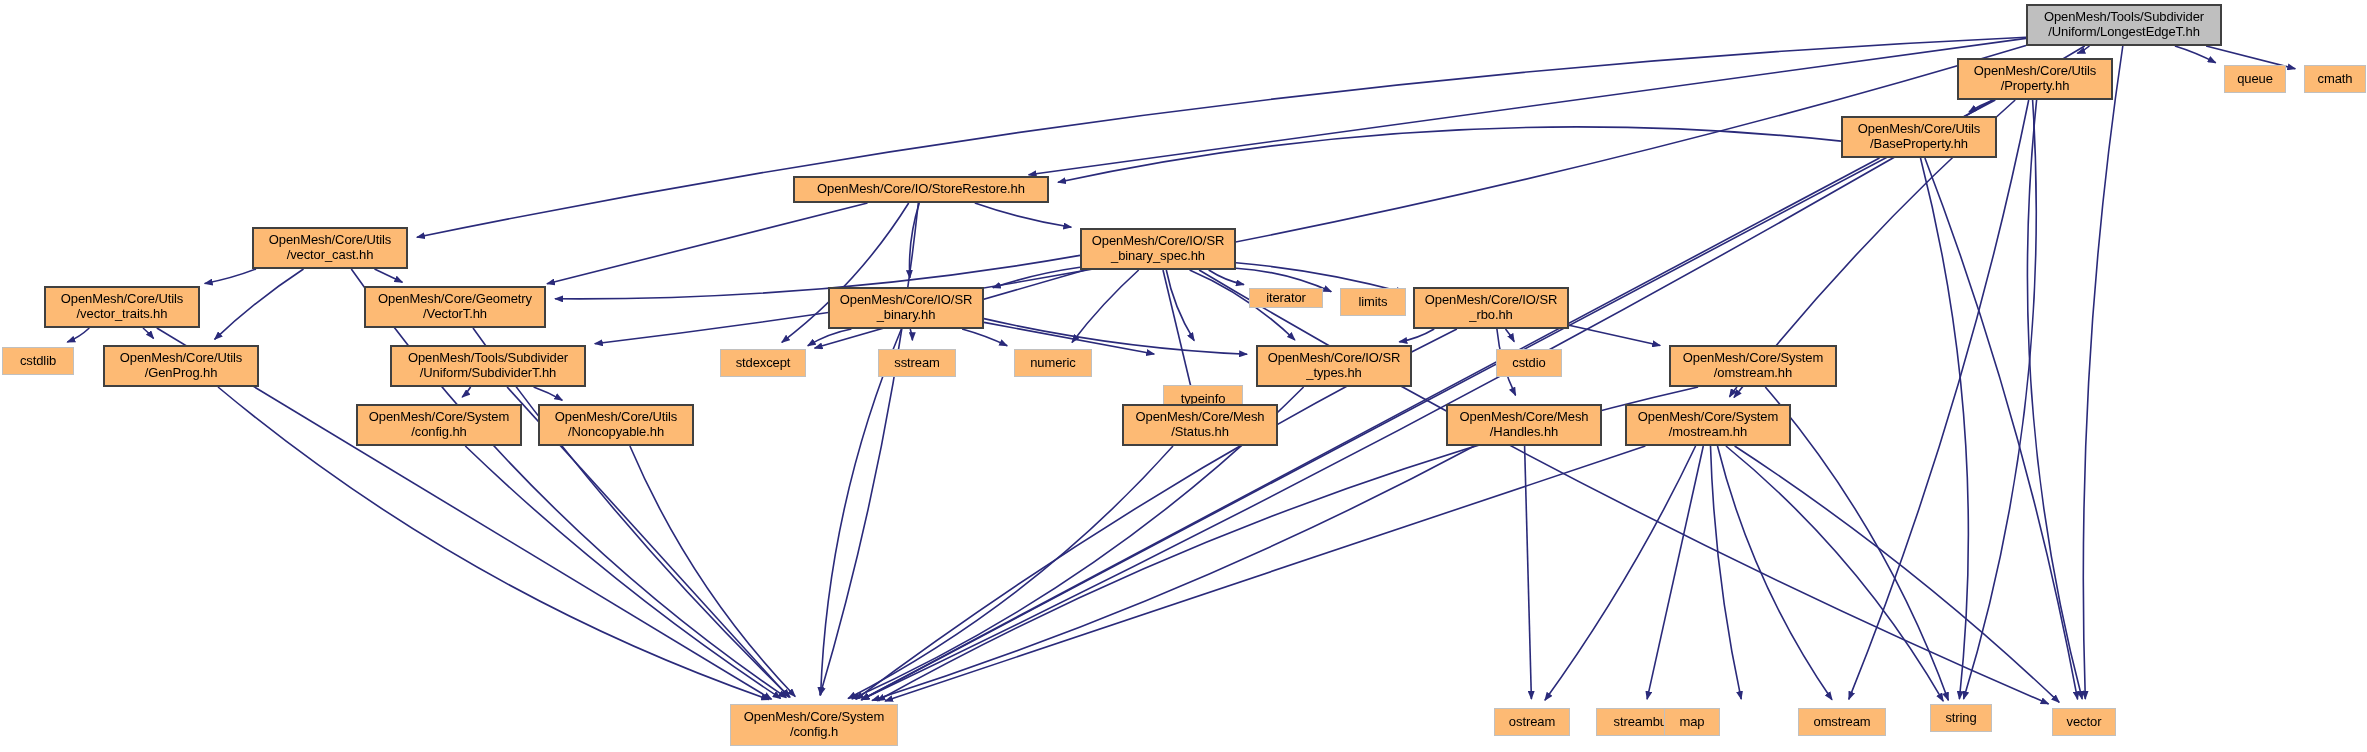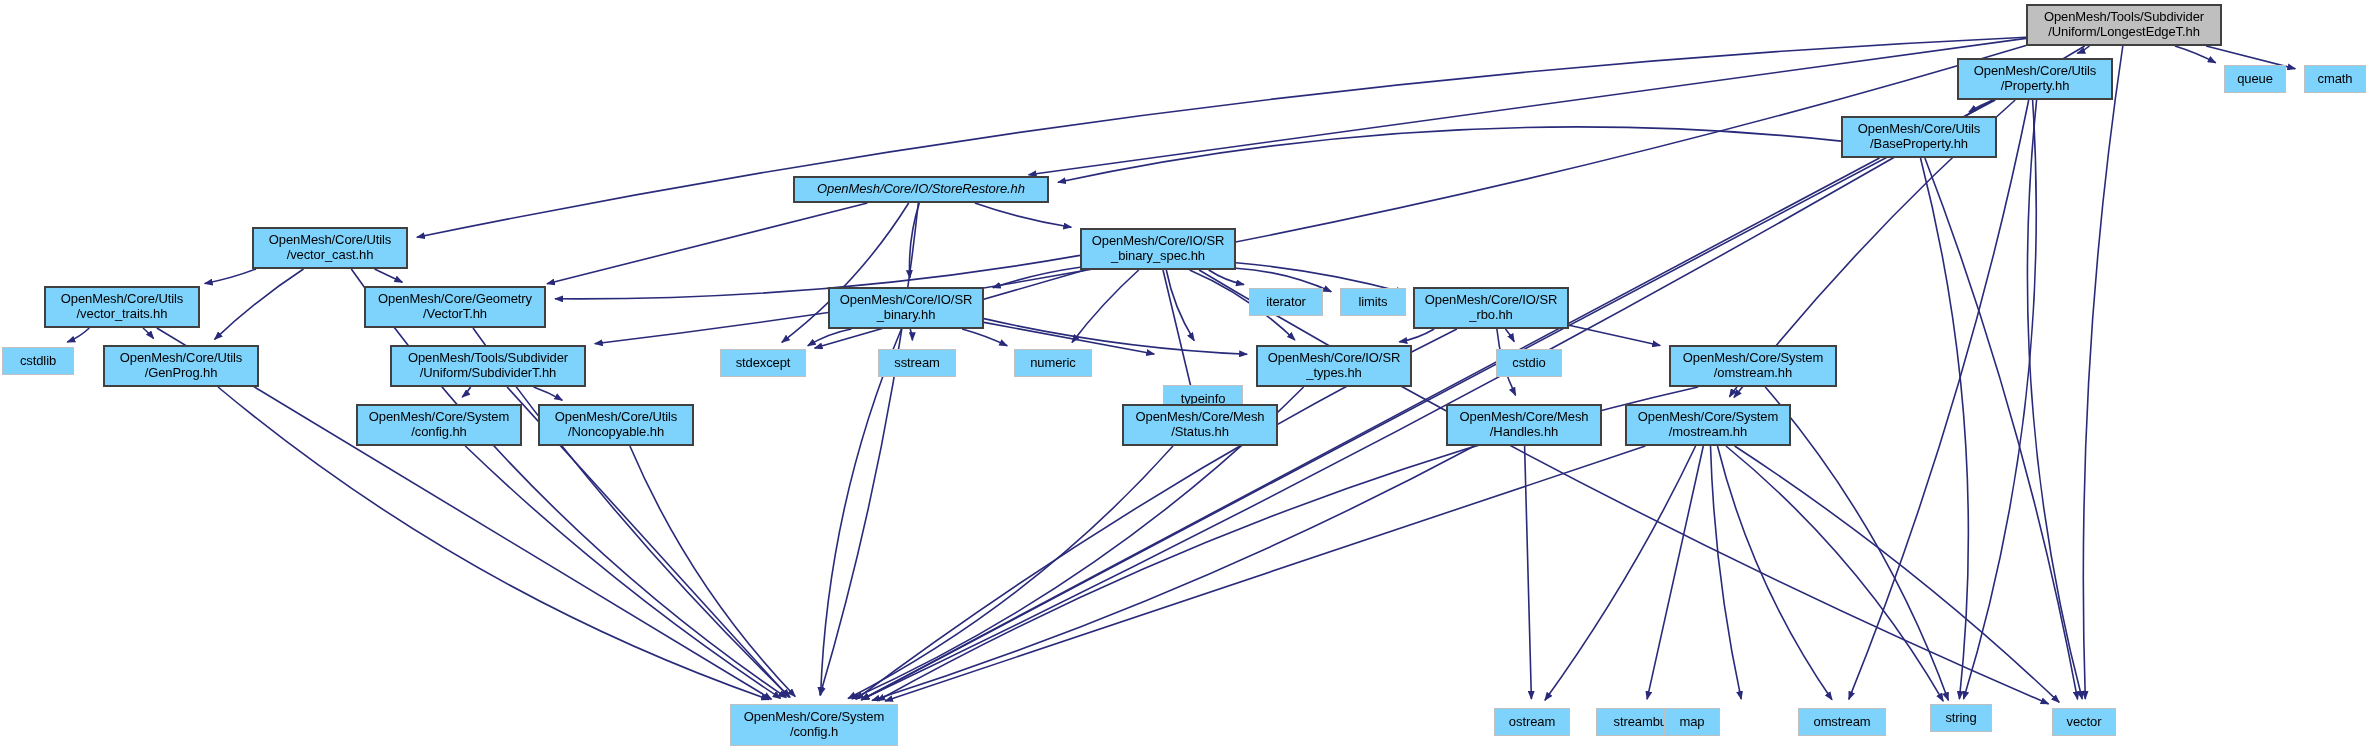--- a/index.html
+++ b/index.html
@@ -29,21 +29,21 @@
   .node {
     position: absolute;
     box-sizing: border-box;
     display: flex;
     flex-direction: column;
     align-items: center;
     justify-content: center;
     text-align: center;
     line-height: 1.12;
     white-space: pre;
-    background: #7dd3fc;
+    background: #fdba74;
     color: #000000;
     overflow: visible;
   }
   .node .node-label {
     display: block;
     font-size: 13px;
     letter-spacing: -0.1px;
   }
   
   .node.root {
@@ -144,27 +144,27 @@
         <path d="M 1734.6 446.0 Q 1908.6 559.5 2059.2 702.4" fill="none" stroke="#2a2a7a" stroke-width="1.6" marker-end="url(#arrowhead)"></path>
         <path d="M 1645.4 446.0 Q 1265.3 573.6 885.1 701.1" fill="none" stroke="#2a2a7a" stroke-width="1.6" marker-end="url(#arrowhead)"></path>
       </g>
   </svg>
   <div id="nodes-group">
       <div class="node root" style="left: 2026px; top: 4px; width: 196px; height: 42px;"><span class="node-label">OpenMesh/Tools/Subdivider</span><span class="node-label">/Uniform/LongestEdgeT.hh</span></div>
       <div class="node system" style="left: 2224px; top: 65px; width: 62px; height: 28px;"><span class="node-label">queue</span></div>
       <div class="node system" style="left: 2304px; top: 65px; width: 62px; height: 28px;"><span class="node-label">cmath</span></div>
       <div class="node internal" style="left: 1957px; top: 58px; width: 156px; height: 42px;"><span class="node-label">OpenMesh/Core/Utils</span><span class="node-label">/Property.hh</span></div>
       <div class="node internal" style="left: 1841px; top: 116px; width: 156px; height: 42px;"><span class="node-label">OpenMesh/Core/Utils</span><span class="node-label">/BaseProperty.hh</span></div>
-      <div class="node internal" style="left: 793px; top: 176px; width: 256px; height: 27px; font-style: italic;"><span class="node-label">OpenMesh/Core/IO/StoreRestore.hh</span></div>
+      <div class="node internal" style="left: 793px; top: 176px; width: 256px; height: 27px;"><span class="node-label">OpenMesh/Core/IO/StoreRestore.hh</span></div>
       <div class="node internal" style="left: 1080px; top: 228px; width: 156px; height: 42px;"><span class="node-label">OpenMesh/Core/IO/SR</span><span class="node-label">_binary_spec.hh</span></div>
       <div class="node internal" style="left: 252px; top: 227px; width: 156px; height: 42px;"><span class="node-label">OpenMesh/Core/Utils</span><span class="node-label">/vector_cast.hh</span></div>
       <div class="node internal" style="left: 364px; top: 286px; width: 182px; height: 42px;"><span class="node-label">OpenMesh/Core/Geometry</span><span class="node-label">/VectorT.hh</span></div>
       <div class="node internal" style="left: 44px; top: 286px; width: 156px; height: 42px;"><span class="node-label">OpenMesh/Core/Utils</span><span class="node-label">/vector_traits.hh</span></div>
       <div class="node internal" style="left: 828px; top: 287px; width: 156px; height: 42px;"><span class="node-label">OpenMesh/Core/IO/SR</span><span class="node-label">_binary.hh</span></div>
-      <div class="node system" style="left: 1249px; top: 288px; width: 74px; height: 28px;"><span class="node-label">iterator</span></div>
+      <div class="node system" style="left: 1249px; top: 288px; width: 74px; height: 20px;"><span class="node-label">iterator</span></div>
       <div class="node system" style="left: 1340px; top: 288px; width: 66px; height: 28px;"><span class="node-label">limits</span></div>
       <div class="node internal" style="left: 1413px; top: 287px; width: 156px; height: 42px;"><span class="node-label">OpenMesh/Core/IO/SR</span><span class="node-label">_rbo.hh</span></div>
       <div class="node system" style="left: 2px; top: 347px; width: 72px; height: 28px;"><span class="node-label">cstdlib</span></div>
       <div class="node internal" style="left: 103px; top: 345px; width: 156px; height: 42px;"><span class="node-label">OpenMesh/Core/Utils</span><span class="node-label">/GenProg.hh</span></div>
       <div class="node internal" style="left: 390px; top: 345px; width: 196px; height: 42px;"><span class="node-label">OpenMesh/Tools/Subdivider</span><span class="node-label">/Uniform/SubdividerT.hh</span></div>
       <div class="node system" style="left: 720px; top: 349px; width: 86px; height: 28px;"><span class="node-label">stdexcept</span></div>
       <div class="node system" style="left: 878px; top: 349px; width: 78px; height: 28px;"><span class="node-label">sstream</span></div>
       <div class="node system" style="left: 1014px; top: 349px; width: 78px; height: 28px;"><span class="node-label">numeric</span></div>
       <div class="node system" style="left: 1163px; top: 349px; width: 80px; height: 28px; margin-top: 36px;"><span class="node-label">typeinfo</span></div>
       <div class="node internal" style="left: 1256px; top: 345px; width: 156px; height: 42px;"><span class="node-label">OpenMesh/Core/IO/SR</span><span class="node-label">_types.hh</span></div>

